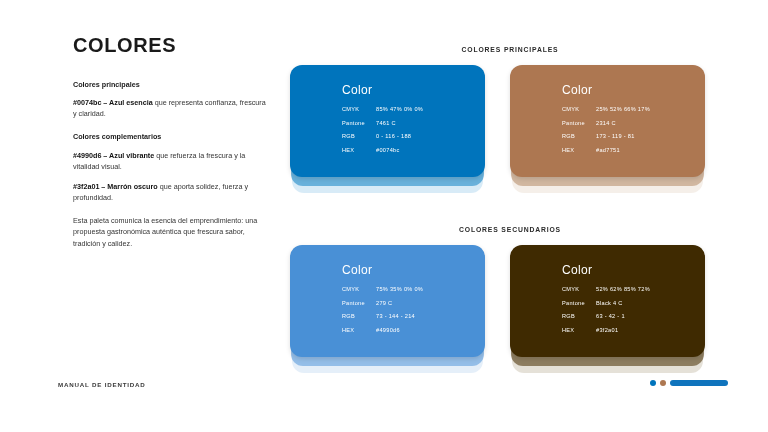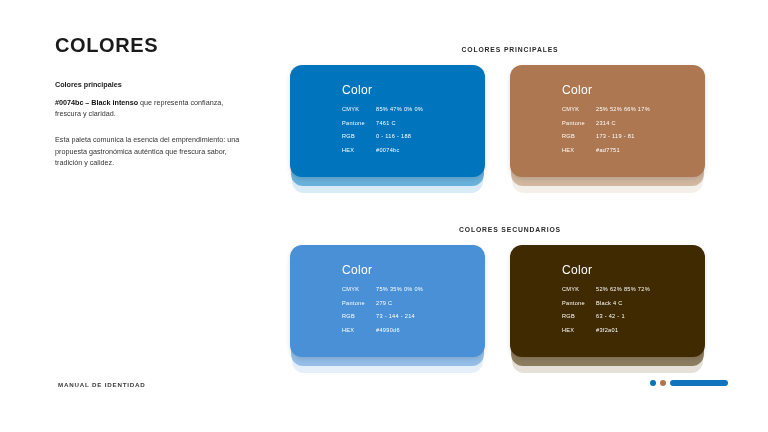--- a/index.html
+++ b/index.html
@@ -11,21 +11,21 @@
     height: 432px;
     background: #ffffff;
     font-family: "Liberation Sans", sans-serif;
     overflow: hidden;
     position: relative;
   }
 
   
   .left-col {
     position: absolute;
-    left: 55px;
+    left: 73px;
     top: 34px;
     width: 195px;
   }
   .page-title {
     font-size: 20px;
     font-weight: bold;
     letter-spacing: 0.6px;
     color: #1a1a1a;
     margin: 0 0 22px 0;
   }
@@ -164,27 +164,30 @@
 </style>
 </head>
 <body style="background: rgb(255, 255, 255);">
 
 <div class="left-col">
   <h1 class="page-title">COLORES</h1>
 
   <div class="body-block">
     <div class="sub-head">Colores principales</div>
 
-    <p class="para"><b>#0074bc – Black intenso</b><span> que representa confianza, frescura y claridad.</span></p>
+    <p class="para"><b>#0074bc – Azul esencia</b><span> que representa confianza, frescura y claridad.</span></p>
 
 
     <div class="spacer-sm"></div>
 
-
-
+    <div class="sub-head">Colores complementarios</div>
+
+    <p class="para"><b>#4990d6 – Azul vibrante</b><span> que refuerza la frescura y la vitalidad visual.</span></p>
+
+    <p class="para"><b>#3f2a01 – Marrón oscuro</b><span> que aporta solidez, fuerza y profundidad.</span></p>
 
     <div class="spacer-sm"></div>
 
     <p class="para">Esta paleta comunica la esencia del emprendimiento: una propuesta gastronómica auténtica que frescura sabor, tradición y calidez.</p>
   </div>
 </div>
 
 <div class="section-label" id="label-principales">COLORES PRINCIPALES</div>
 <div class="section-label" id="label-secundarios">COLORES SECUNDARIOS</div>
 

